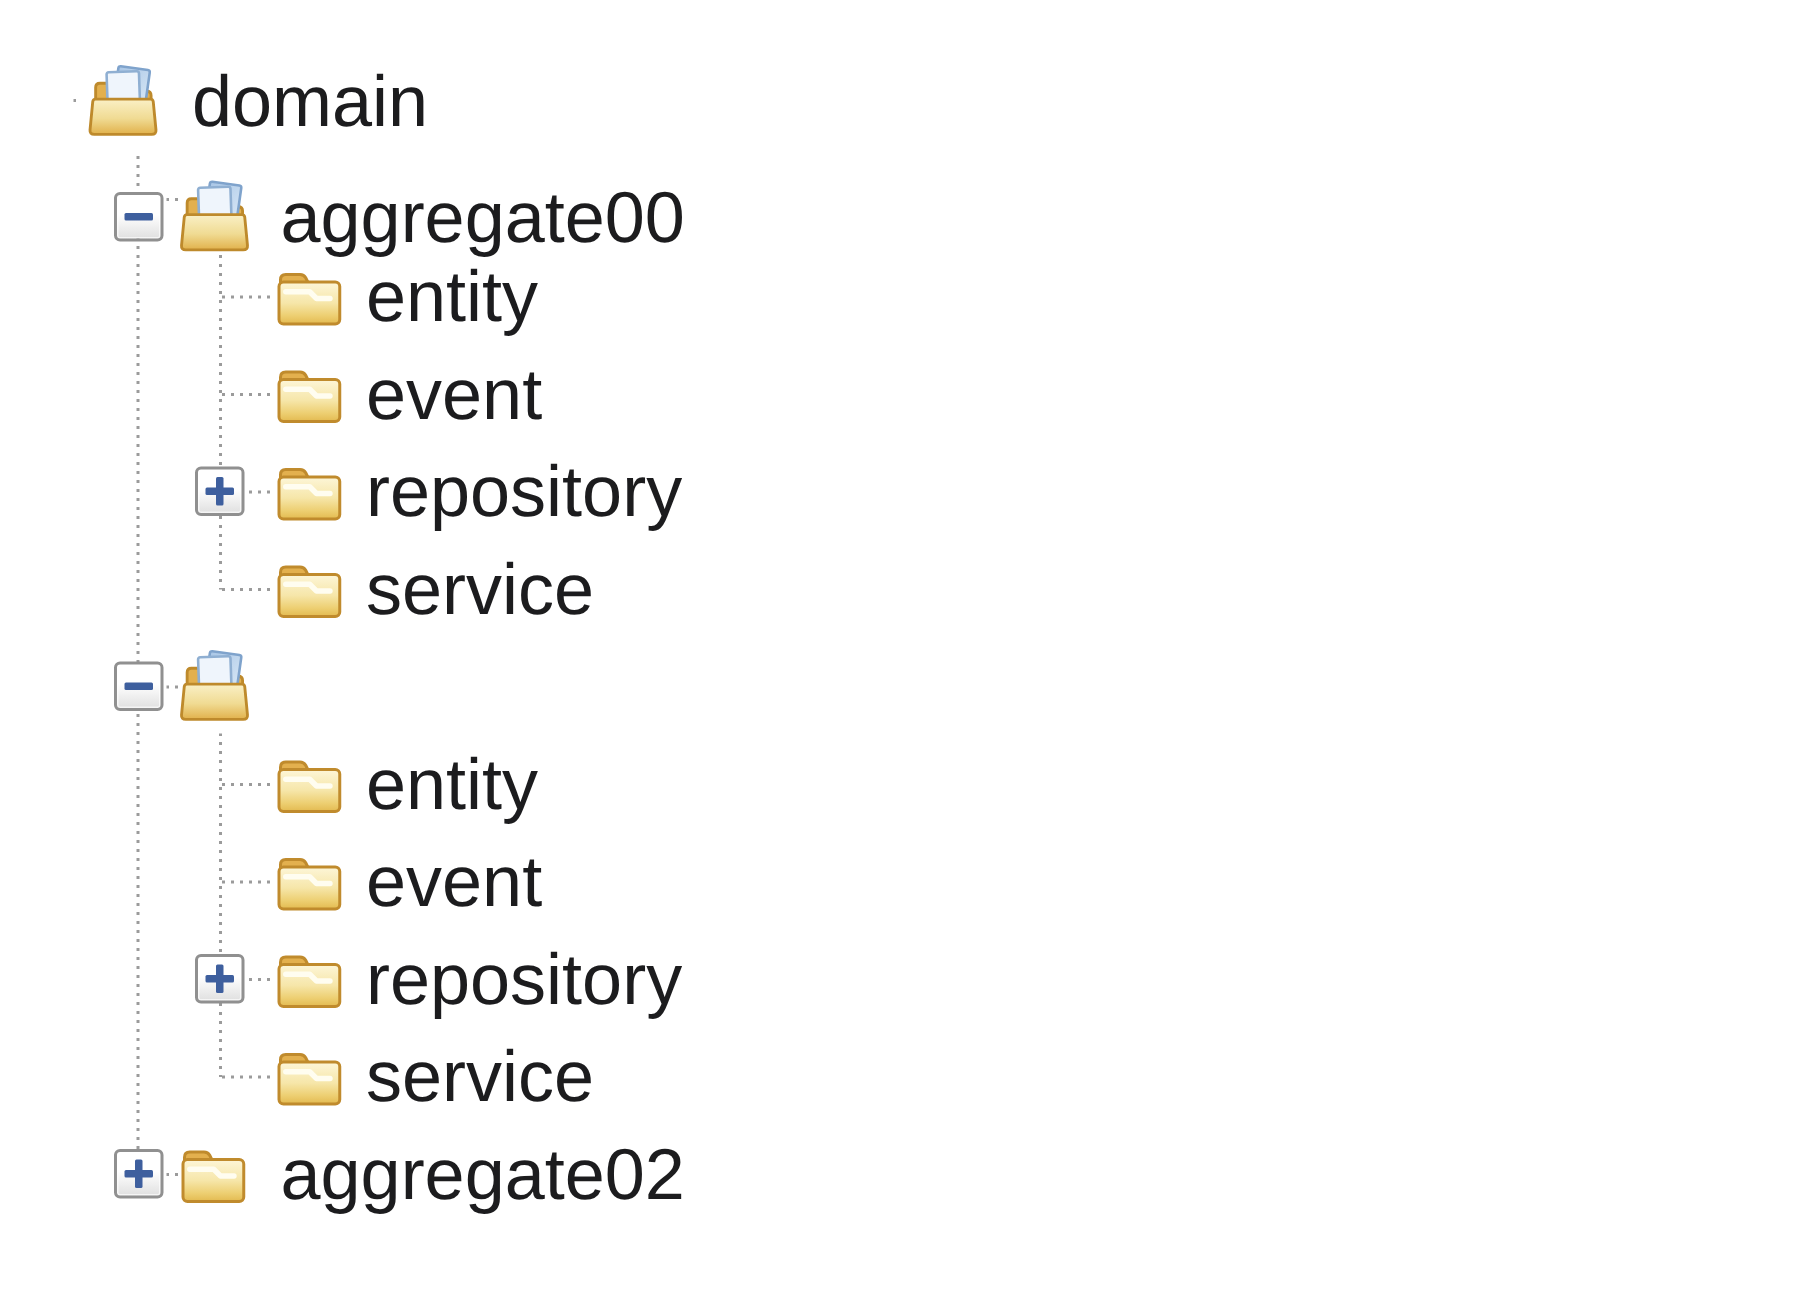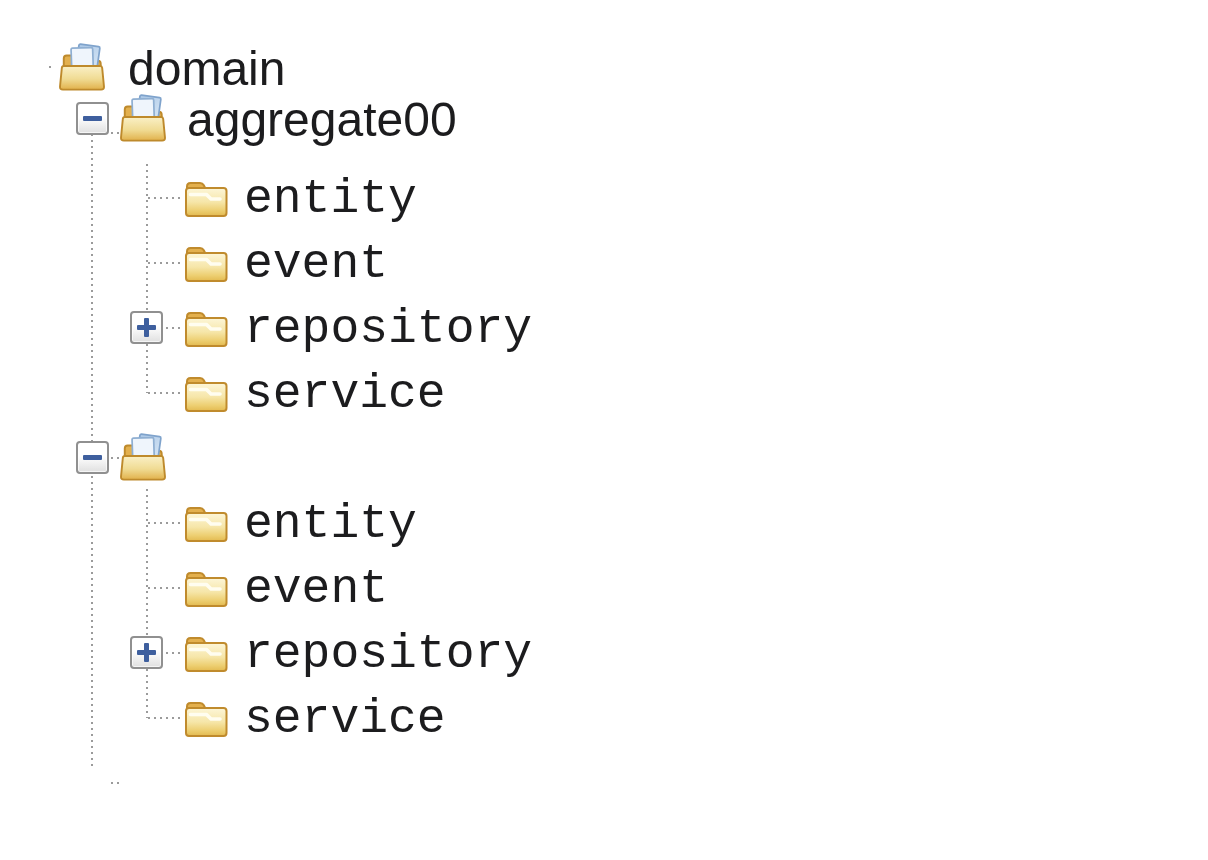--- a/index.html
+++ b/index.html
@@ -24,21 +24,21 @@
     font-size:48px;color:#1c1c1e;white-space:nowrap;letter-spacing:0;
   }
   .lvl0 .icon{left:58px;top:7px;}
   .lvl0 .label{left:128px;}
   .lvl1 .expander{left:76px;}
   .lvl1 .icon.open{left:119px;top:7px;}
   .lvl1 .icon.closed{left:119px;top:11px;}
   .lvl1 .label{left:187px;}
   .lvl2 .expander{left:130px;}
   .lvl2 .icon.closed{left:183px;top:11px;}
-  .lvl2 .label{left:244px;font-family:Liberation Mono, monospace;}
+  .lvl2 .label{left:244px;}
 
   
   .expander{
     position:absolute;top:15px;width:29px;height:29px;
     border:2px solid #909090;border-radius:4px;
     background:linear-gradient(180deg,#ffffff 45%,#e0e0e0 100%);
     box-shadow:inset 0 0 0 1px rgba(255,255,255,.65);
     cursor:pointer;
   }
   .ebar{position:absolute;background:#3E5F9E;border-radius:1px;}
@@ -101,21 +101,21 @@
   <div class="hline" style="left:148px;top:717px;width:34px"></div>
   <div class="hline" style="left:111px;top:782px;width:8px"></div>
 
   <div class="row lvl0" style="top:36px">
     <svg class="icon open" width="48" height="50">
         <use href="#folder-open"></use>
       </svg>
     <span class="label">domain</span>
   </div>
 
-  <div class="row lvl1" style="top:87px">
+  <div class="row lvl1" style="top:113px">
     <div class="expander">
         <span class="ebar h"></span>
       </div>
     <svg class="icon open" width="48" height="50">
         <use href="#folder-open"></use>
       </svg>
     <span class="label">aggregate00</span>
   </div>
 
   <div class="row lvl2" style="top:166px">
@@ -184,14 +184,24 @@
     <span class="label">repository</span>
   </div>
 
   <div class="row lvl2" style="top:686px">
     <svg class="icon closed" width="46" height="42">
         <use href="#folder-closed"></use>
       </svg>
     <span class="label">service</span>
   </div>
 
+  <div class="row lvl1" style="top:751px">
+    <div class="expander">
+        <span class="ebar h"></span>
+        <span class="ebar v"></span>
+      </div>
+    <svg class="icon closed" width="46" height="42">
+        <use href="#folder-closed"></use>
+      </svg>
+    <span class="label">aggregate02</span>
+  </div>
 
 </div>
 
 </body></html>

